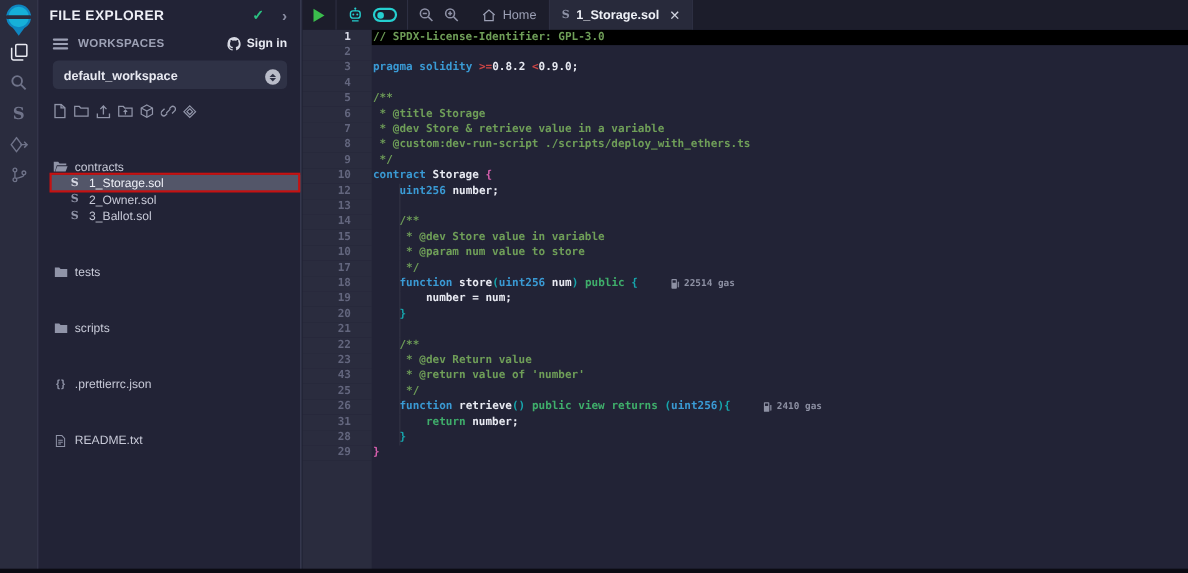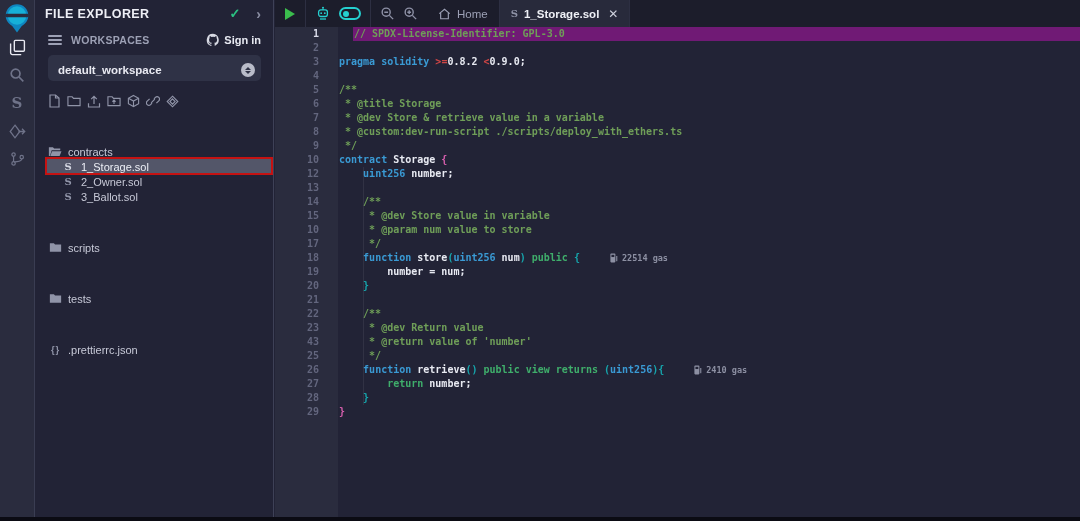--- a/index.html
+++ b/index.html
@@ -64,21 +64,21 @@
   .tab .close{font-size:12px;color:#cfd2de;margin-left:3px;font-weight:normal;}
 
   .code-wrap{flex:1;display:flex;flex-direction:column;overflow:hidden;
              font-family:"DejaVu Sans Mono","Liberation Mono",monospace;font-size:10px;font-weight:bold;line-height:14px;}
   .code-row{display:flex;height:14px;flex:none;}
   .code-row.fill{flex:1;height:auto;}
   .gutter{width:63px;flex:none;background:#2a2c3e;color:#63667e;text-align:right;
           padding-right:19px;box-sizing:border-box;}
   .codeln{flex:1;position:relative;white-space:pre;padding-left:1px;}
   .code-row.current .gutter{color:#dadce9;}
-  .code-row.current .codeln{background:#701a75;margin-left:15px;}
+  .code-row.current .codeln{background:#000000;}
   .indent-guide{position:absolute;left:calc(1px + 4ch);top:0;bottom:0;width:1px;background:rgba(255,255,255,.07);}
   .tk-com{color:#6f9e58}.tk-kw{color:#3a9ad4}.tk-gk{color:#3fae6b}.tk-op{color:#cd4545}
   .tk-pl{color:#e8eaf2}.tk-b1{color:#d75fae}.tk-b2{color:#16a5ac}
   .gas{display:inline-flex;align-items:center;gap:4px;margin-left:30px;color:#8d90a3;
        font-size:8.5px;font-weight:bold;vertical-align:top;}
   .bottom-strip{position:absolute;left:0;right:0;bottom:0;height:4px;background:#0b0b13;z-index:6;}
 </style>
 </head>
 <body>
 
@@ -227,35 +227,44 @@
             <span class="txt" style="font-family:'DejaVu Serif',serif;font-size:10px;">S</span>
           </span>
           <span class="t-label">3_Ballot.sol</span>
         </div>
         <div class="tree-row d0">
           <span class="t-icon">
             <svg width="13" height="11" viewBox="0 0 15 12" fill="currentColor">
               <path d="M1 1h4.6L7 2.6h7V11H1z"></path>
             </svg>
           </span>
-          <span class="t-label">scripts</span>
+          <span class="t-label">tests</span>
         </div>
         <div class="tree-row d0">
           <span class="t-icon">
             <svg width="13" height="11" viewBox="0 0 15 12" fill="currentColor">
               <path d="M1 1h4.6L7 2.6h7V11H1z"></path>
             </svg>
           </span>
-          <span class="t-label">tests</span>
+          <span class="t-label">scripts</span>
         </div>
         <div class="tree-row d0">
           <span class="t-icon txt">
             <span class="txt">{ }</span>
           </span>
           <span class="t-label">.prettierrc.json</span>
+        </div>
+        <div class="tree-row d0">
+          <span class="t-icon">
+            <svg width="10" height="12" viewBox="0 0 12 14" fill="none" stroke="currentColor" stroke-width="1.1">
+              <path d="M1.5 1h6L10.5 4v9h-9z"></path>
+              <path d="M3.5 6.2h5M3.5 8.2h5M3.5 10.2h3"></path>
+            </svg>
+          </span>
+          <span class="t-label">README.txt</span>
         </div>
       </div>
   </div>
 
   <div class="editor">
     <div class="tabbar">
       <div class="tb-group">
         <span class="tb-btn">
           <svg width="12" height="14" viewBox="0 0 12 14">
               <path d="M1 1l10 6-10 6z" fill="#3bbd4d"></path>
@@ -410,21 +419,21 @@
         </div>
         <div class="code-row">
           <div class="gutter">26</div>
           <div class="codeln"><span class="indent-guide"></span><span class="tk-pl">    </span><span class="tk-kw">function</span><span class="tk-pl"> retrieve</span><span class="tk-b2">()</span><span class="tk-pl"> </span><span class="tk-gk">public</span><span class="tk-pl"> </span><span class="tk-gk">view</span><span class="tk-pl"> </span><span class="tk-gk">returns</span><span class="tk-pl"> </span><span class="tk-b2">(</span><span class="tk-kw">uint256</span><span class="tk-b2">){</span><span class="gas"><svg width="8" height="10" viewBox="0 0 10 12" fill="currentColor">
                 <rect x="0.5" y="0.5" width="6.2" height="11" rx="1"></rect>
                 <rect x="1.8" y="2" width="3.6" height="2.8" fill="#222336"></rect>
                 <path d="M7.6 3.6h1.6v6a.9.9 0 0 1-1.6.1z" fill="currentColor" opacity="0.85"></path>
               </svg><span>2410 gas</span></span></div>
         </div>
         <div class="code-row">
-          <div class="gutter">27</div>
+          <div class="gutter">31</div>
           <div class="codeln"><span class="indent-guide"></span><span class="tk-pl">        </span><span class="tk-gk">return</span><span class="tk-pl"> number;</span></div>
         </div>
         <div class="code-row">
           <div class="gutter">28</div>
           <div class="codeln"><span class="indent-guide"></span><span class="tk-pl">    </span><span class="tk-b2">}</span></div>
         </div>
         <div class="code-row">
           <div class="gutter">29</div>
           <div class="codeln"><span class="tk-b1">}</span></div>
         </div>

